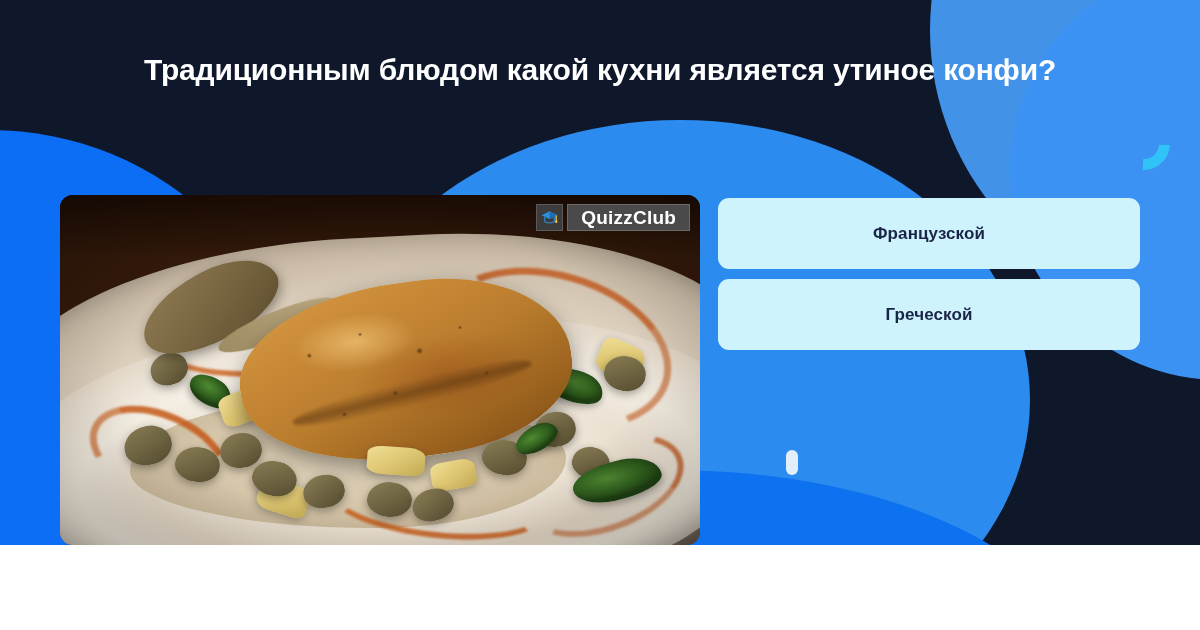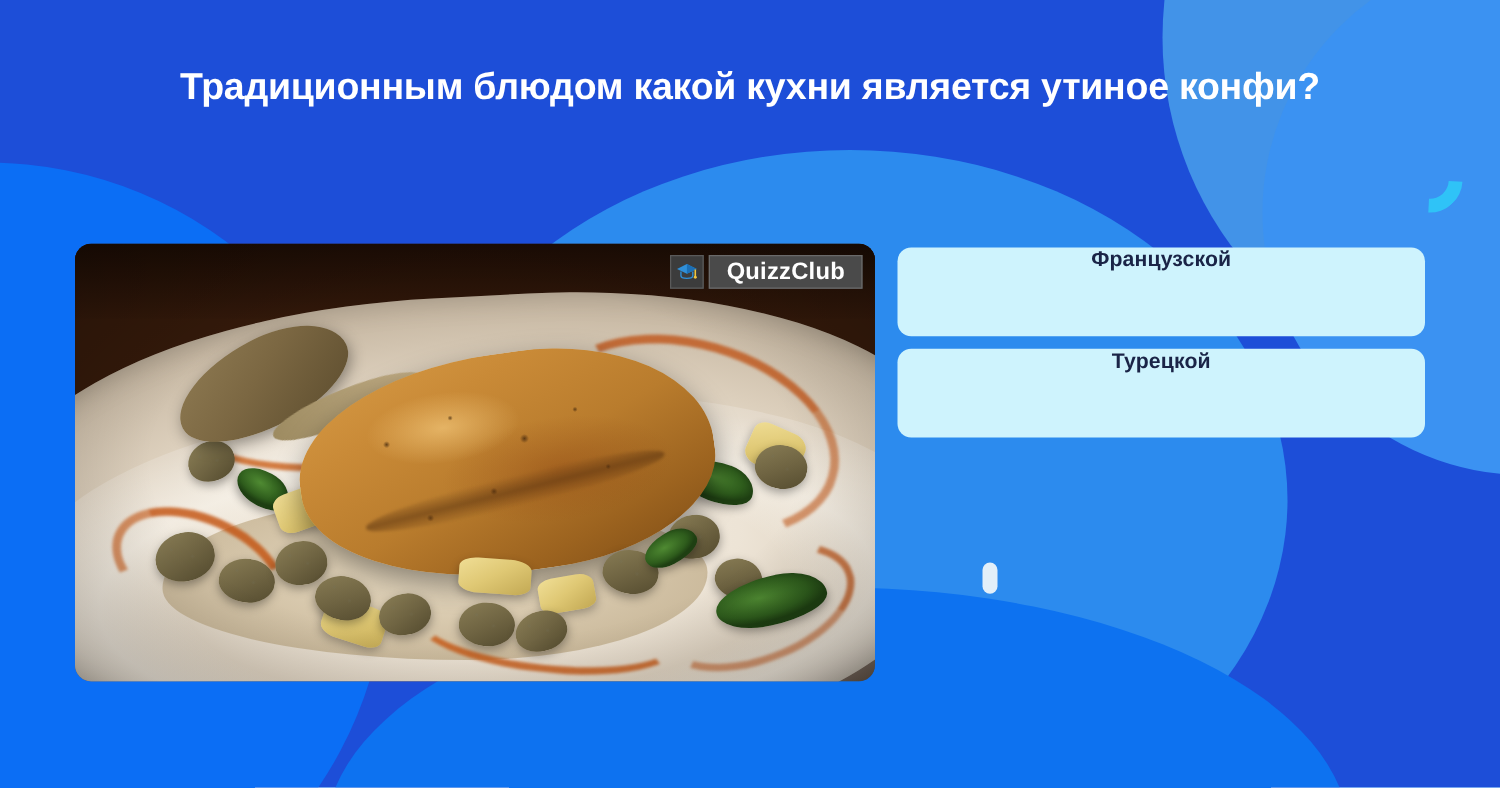--- a/index.html
+++ b/index.html
@@ -6,22 +6,22 @@
   * { margin:0; padding:0; box-sizing:border-box; }
 
   html, body {
     width:1200px; height:630px;
     overflow:hidden;
     font-family:"Liberation Sans","DejaVu Sans",sans-serif;
   }
 
   .card {
     position:relative;
-    width:1200px; height:630px;
-    background:#1d4ed8;
+    width:1200px; height:545px;
+    background:#0f172a;
     overflow:hidden;
   }
 
   
   .bg-layer { position:absolute; inset:0; overflow:hidden; }
 
   .blob-topright {
     position:absolute;
     left:930px; top:-250px;
     width:560px; height:560px;
@@ -300,21 +300,21 @@
     left:718px; top:198px;
     width:422px;
     display:flex; flex-direction:column;
     gap:10px;
     z-index:6;
   }
   .option {
     height:71px;
     background:#CEF3FD;
     border-radius:11px;
-    display:flex; justify-content:center;
+    display:flex; align-items:center; justify-content:center;
     color:#1A2447;
     font-size:17px;
     font-weight:bold;
     letter-spacing:.1px;
     cursor:pointer;
   }
 
   .pointer-thumb {
     position:absolute;
     left:786px; top:450px;
@@ -405,19 +405,19 @@
       </div>
       <div class="wm-label">QuizzClub</div>
     </div>
   </div>
 
   <div class="options">
     <div class="option">
       <span>Французской</span>
     </div>
     <div class="option">
-      <span>Турецкой</span>
+      <span>Греческой</span>
     </div>
   </div>
 
   <div class="pointer-thumb"></div>
 
 </div>
 
 </body></html>

